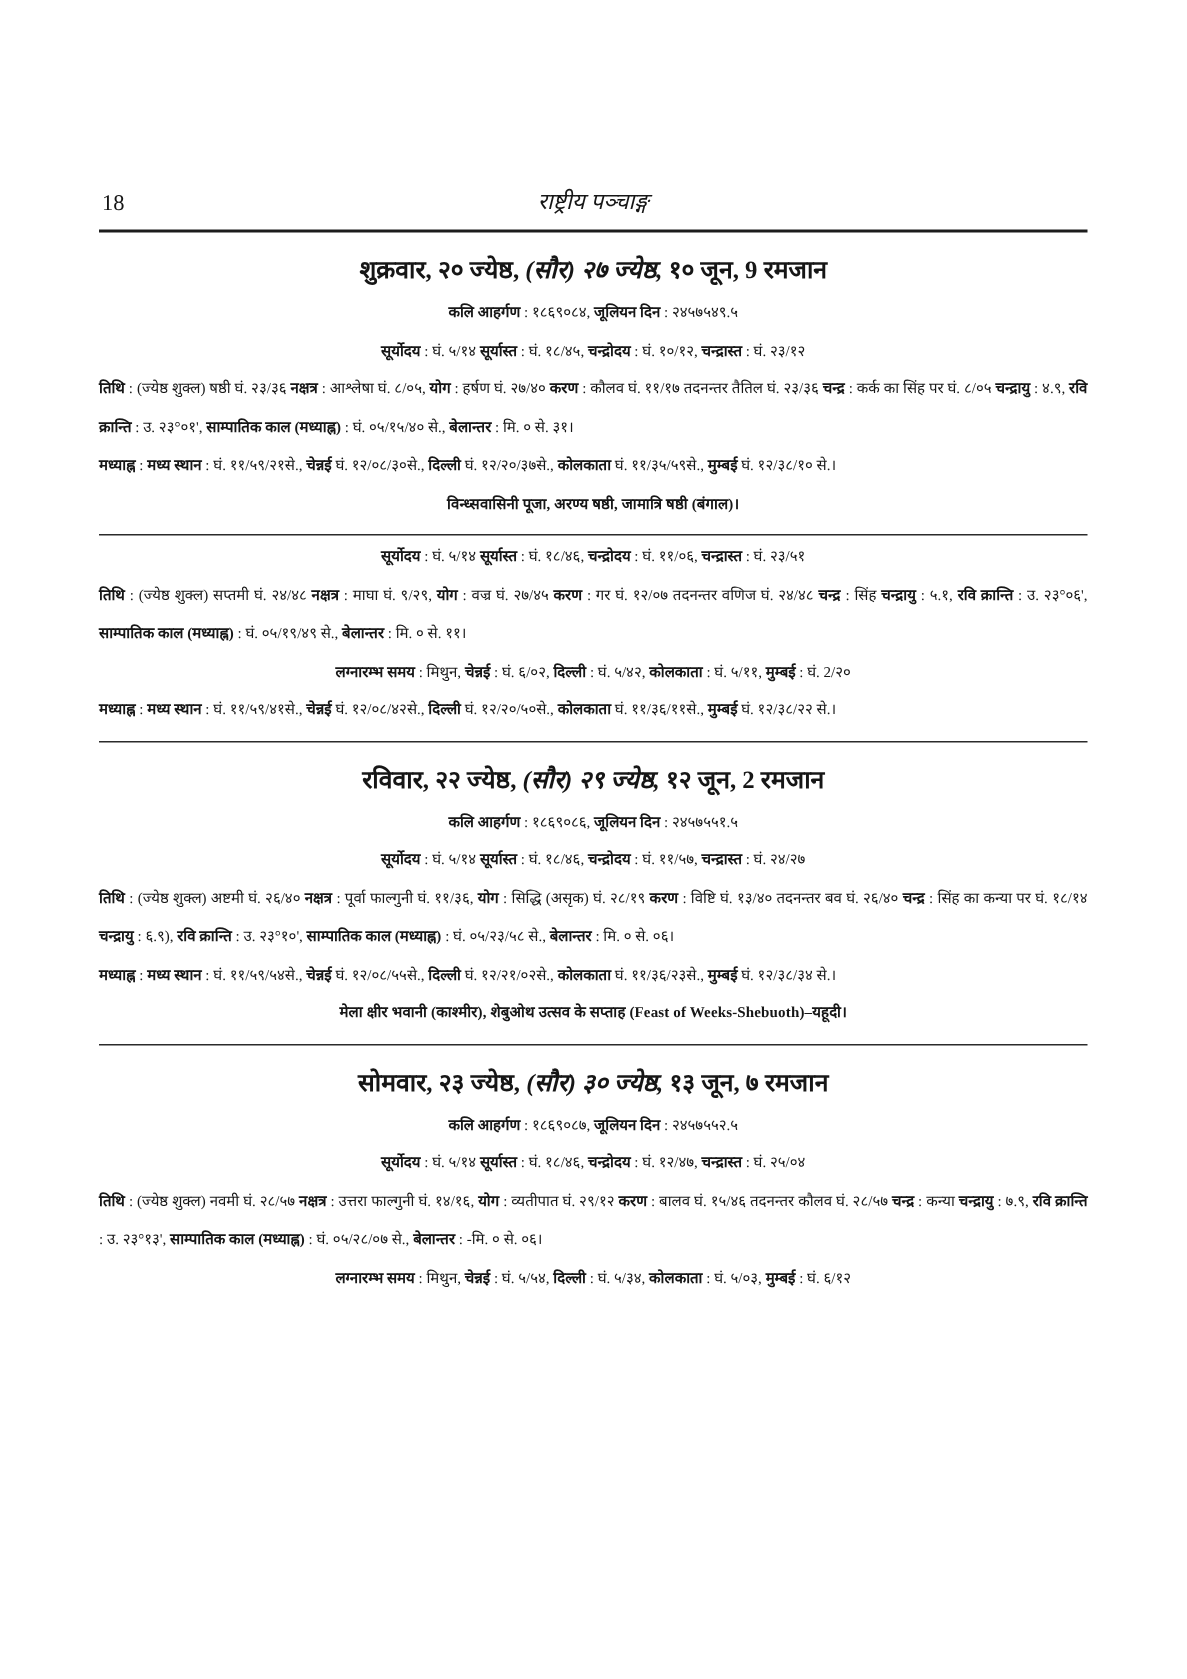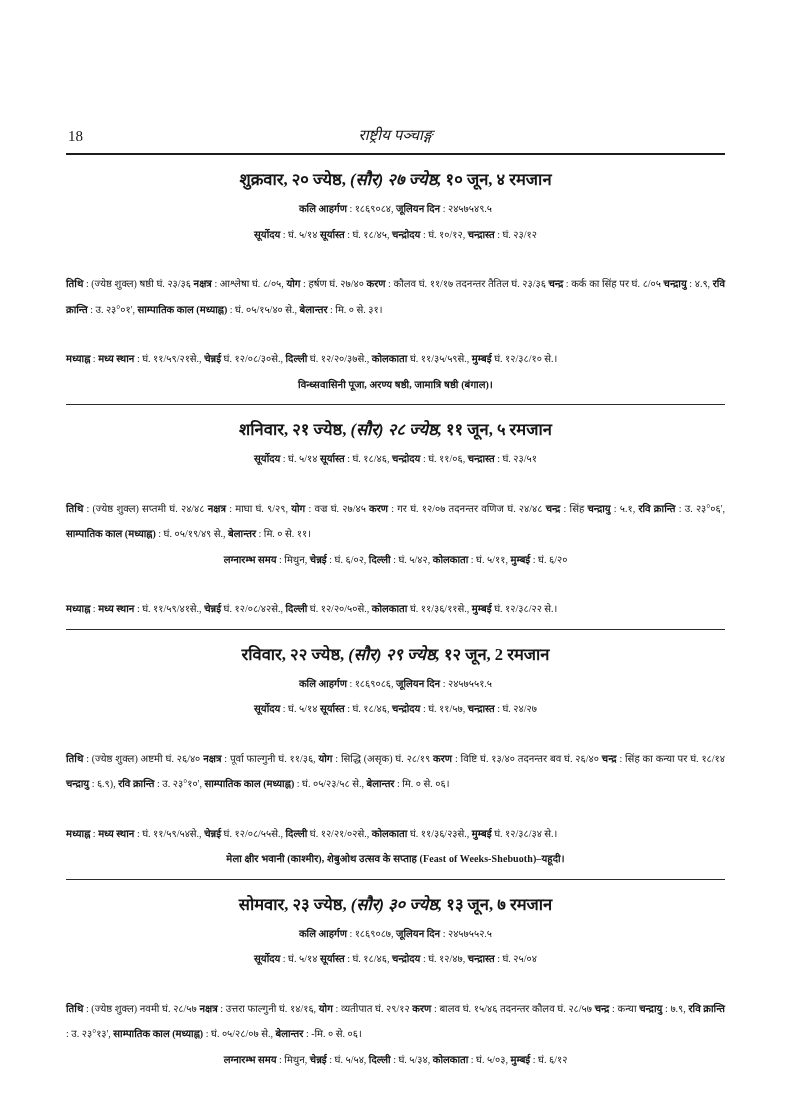--- a/index.html
+++ b/index.html
@@ -15,53 +15,52 @@
   .page { padding: 126px 66px 0 66px; }
 
   .pg-head { position: relative; text-align: center; font-style: italic; font-size: 15px; line-height: 18px; }
   .pg-num { position: absolute; left: 2px; top: 1px; font-style: normal; font-size: 15px; }
   .head-rule { border: none; border-top: 2px solid #1c1c1c; margin: 9px 0 4px 0; }
 
   .day-block { }
   .day-heading { text-align: center; font-size: 16.5px; font-weight: bold; margin: 13px 0 4px 0; line-height: 24px; }
   p { margin: 0; font-size: 10px; line-height: 25.5px; }
   .center { text-align: center; }
-  .just { text-align: justify; margin-top: 24px; }
+  .just { text-align: justify; }
   .b { font-weight: bold; }
   .i { font-style: italic; }
   .festival { letter-spacing: 0.1px; }
   .sep { border: none; border-top: 1.5px solid #2b2b2b; margin: 7px 0 2px 0; }
   .day-block:last-child .sep { border-top: 1px solid #6e6e6e; margin-top: 14px; }
 </style>
 </head>
 <body>
 
 <div class="page">
   <div class="pg-head">
     <span class="pg-num">18</span>
     <span>राष्ट्रीय पञ्चाङ्ग</span>
   </div>
   <hr class="head-rule">
 
   <div>
   <section class="day-block">
-    <h2 class="day-heading"><span class="b">शुक्रवार, २० ज्येष्ठ, </span><span class="b i">(सौर) २७ ज्येष्ठ,</span><span class="b"> १० जून, ४ रमजान</span></h2>
+    <h2 class="day-heading"><span class="b">शुक्रवार, २० ज्येष्ठ, </span><span class="b i">(सौर) २७ ज्येष्ठ,</span><span class="b"> १० जून, 9 रमजान</span></h2>
     <p class="center"><span class="b">कलि आहर्गण</span><span> : १८६९०८४, </span><span class="b">जूलियन दिन</span><span> : २४५७५४९.५</span></p>
     <p class="center"><span class="b">सूर्योदय</span><span> : घं. ५/१४ </span><span class="b">सूर्यास्त</span><span> : घं. १८/४५, </span><span class="b">चन्द्रोदय</span><span> : घं. १०/१२, </span><span class="b">चन्द्रास्त</span><span> : घं. २३/१२</span></p>
     <p class="just"><span class="b">तिथि</span><span> : (ज्येष्ठ शुक्ल) षष्ठी घं. २३/३६ </span><span class="b">नक्षत्र</span><span> : आश्लेषा घं. ८/०५, </span><span class="b">योग</span><span> : हर्षण घं. २७/४० </span><span class="b">करण</span><span> : कौलव घं. ११/१७ तदनन्तर तैतिल घं. २३/३६ </span><span class="b">चन्द्र</span><span> : कर्क का सिंह पर घं. ८/०५ </span><span class="b">चन्द्रायु</span><span> : ४.९, </span><span class="b">रवि क्रान्ति</span><span> : उ. २३°०१', </span><span class="b">साम्पातिक काल (मध्याह्न)</span><span> : घं. ०५/१५/४० से., </span><span class="b">बेलान्तर</span><span> : मि. ० से. ३१।</span></p>
     <p class="just"><span class="b">मध्याह्न</span><span> : </span><span class="b">मध्य स्थान</span><span> : घं. ११/५९/२१से., </span><span class="b">चेन्नई</span><span> घं. १२/०८/३०से., </span><span class="b">दिल्ली</span><span> घं. १२/२०/३७से., </span><span class="b">कोलकाता</span><span> घं. ११/३५/५९से., </span><span class="b">मुम्बई</span><span> घं. १२/३८/१० से.।</span></p>
     <p class="center festival"><span class="b">विन्ध्सवासिनी पूजा, अरण्य षष्ठी, जामात्रि षष्ठी (बंगाल)।</span></p>
     <hr class="sep">
   </section>
 
   <section class="day-block">
-    <h2 class="day-heading"><span class="b">शनिवार, २१ ज्येष्ठ, </span><span class="b i">(सौर) २८ ज्येष्ठ,</span><span class="b"> ११ जून, ५ रमजान</span></h2>
     <p class="center"><span class="b">सूर्योदय</span><span> : घं. ५/१४ </span><span class="b">सूर्यास्त</span><span> : घं. १८/४६, </span><span class="b">चन्द्रोदय</span><span> : घं. ११/०६, </span><span class="b">चन्द्रास्त</span><span> : घं. २३/५१</span></p>
     <p class="just"><span class="b">तिथि</span><span> : (ज्येष्ठ शुक्ल) सप्तमी घं. २४/४८ </span><span class="b">नक्षत्र</span><span> : माघा घं. ९/२९, </span><span class="b">योग</span><span> : वज्र घं. २७/४५ </span><span class="b">करण</span><span> : गर घं. १२/०७ तदनन्तर वणिज घं. २४/४८ </span><span class="b">चन्द्र</span><span> : सिंह </span><span class="b">चन्द्रायु</span><span> : ५.१, </span><span class="b">रवि क्रान्ति</span><span> : उ. २३°०६', </span><span class="b">साम्पातिक काल (मध्याह्न)</span><span> : घं. ०५/१९/४९ से., </span><span class="b">बेलान्तर</span><span> : मि. ० से. ११।</span></p>
-    <p class="center"><span class="b">लग्नारम्भ समय</span><span> : मिथुन, </span><span class="b">चेन्नई</span><span> : घं. ६/०२, </span><span class="b">दिल्ली</span><span> : घं. ५/४२, </span><span class="b">कोलकाता</span><span> : घं. ५/११, </span><span class="b">मुम्बई</span><span> : घं. ६/२०</span></p>
+    <p class="center"><span class="b">लग्नारम्भ समय</span><span> : मिथुन, </span><span class="b">चेन्नई</span><span> : घं. ६/०२, </span><span class="b">दिल्ली</span><span> : घं. ५/४२, </span><span class="b">कोलकाता</span><span> : घं. ५/११, </span><span class="b">मुम्बई</span><span> : घं. 2/२०</span></p>
     <p class="just"><span class="b">मध्याह्न</span><span> : </span><span class="b">मध्य स्थान</span><span> : घं. ११/५९/४१से., </span><span class="b">चेन्नई</span><span> घं. १२/०८/४२से., </span><span class="b">दिल्ली</span><span> घं. १२/२०/५०से., </span><span class="b">कोलकाता</span><span> घं. ११/३६/११से., </span><span class="b">मुम्बई</span><span> घं. १२/३८/२२ से.।</span></p>
 
     <hr class="sep">
   </section>
 
   <section class="day-block">
     <h2 class="day-heading"><span class="b">रविवार, २२ ज्येष्ठ, </span><span class="b i">(सौर) २९ ज्येष्ठ,</span><span class="b"> १२ जून, 2 रमजान</span></h2>
     <p class="center"><span class="b">कलि आहर्गण</span><span> : १८६९०८६, </span><span class="b">जूलियन दिन</span><span> : २४५७५५१.५</span></p>
     <p class="center"><span class="b">सूर्योदय</span><span> : घं. ५/१४ </span><span class="b">सूर्यास्त</span><span> : घं. १८/४६, </span><span class="b">चन्द्रोदय</span><span> : घं. ११/५७, </span><span class="b">चन्द्रास्त</span><span> : घं. २४/२७</span></p>
     <p class="just"><span class="b">तिथि</span><span> : (ज्येष्ठ शुक्ल) अष्टमी घं. २६/४० </span><span class="b">नक्षत्र</span><span> : पूर्वा फाल्गुनी घं. ११/३६, </span><span class="b">योग</span><span> : सिद्धि (असृक) घं. २८/१९ </span><span class="b">करण</span><span> : विष्टि घं. १३/४० तदनन्तर बव घं. २६/४० </span><span class="b">चन्द्र</span><span> : सिंह का कन्या पर घं. १८/१४ </span><span class="b">चन्द्रायु</span><span> : ६.९), </span><span class="b">रवि क्रान्ति</span><span> : उ. २३°१०', </span><span class="b">साम्पातिक काल (मध्याह्न)</span><span> : घं. ०५/२३/५८ से., </span><span class="b">बेलान्तर</span><span> : मि. ० से. ०६।</span></p>

